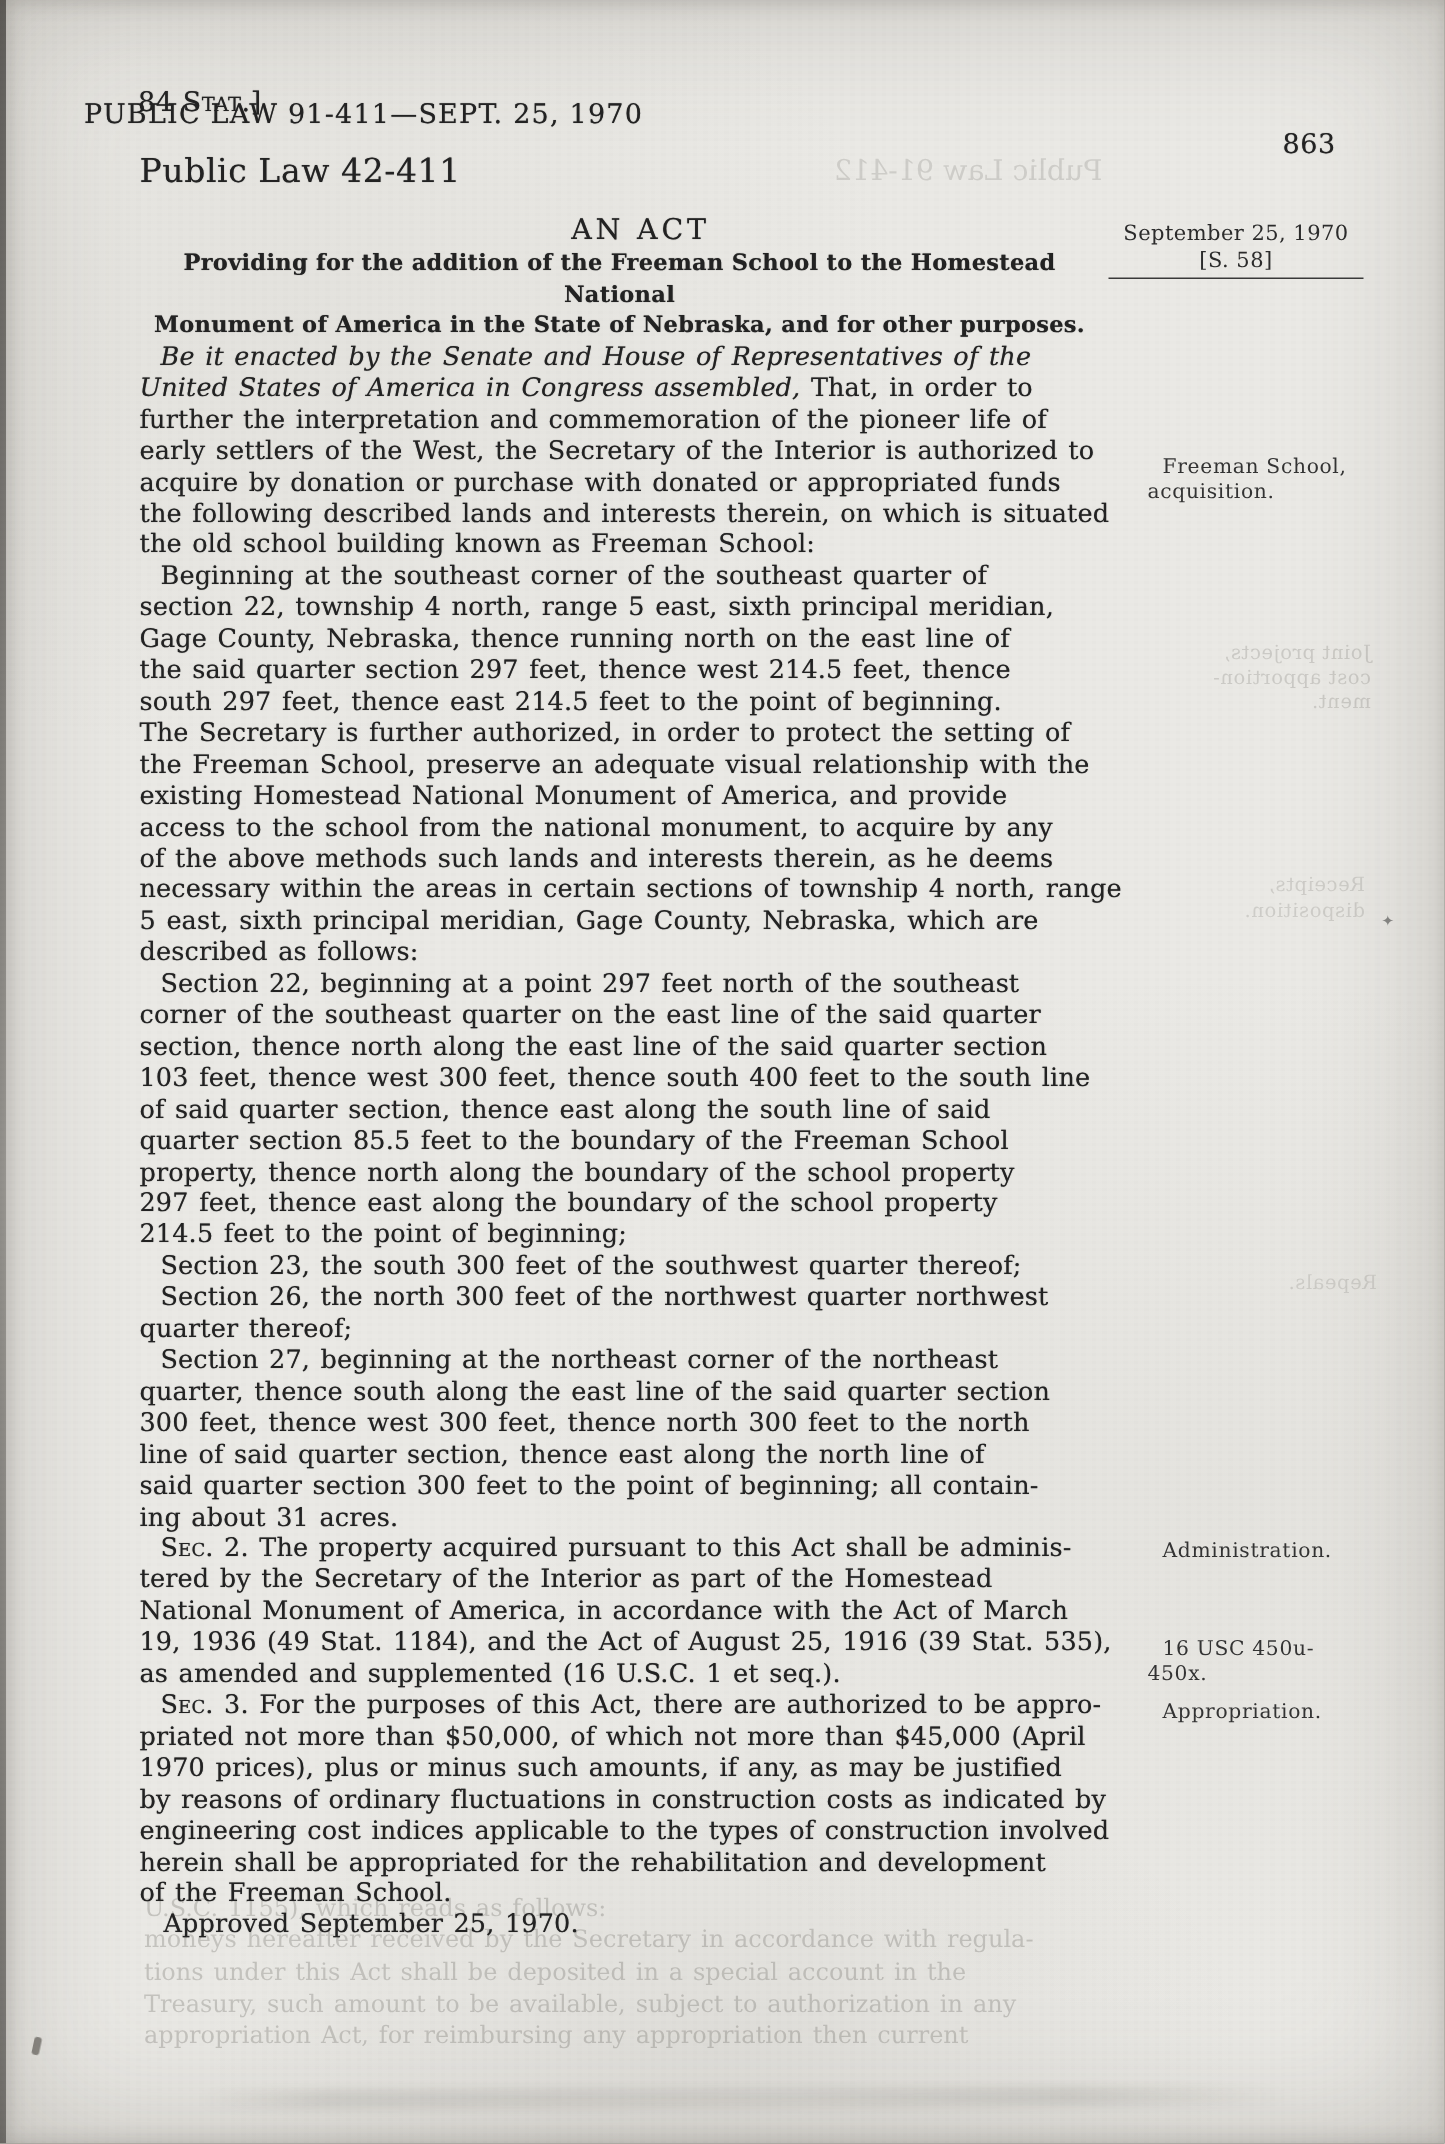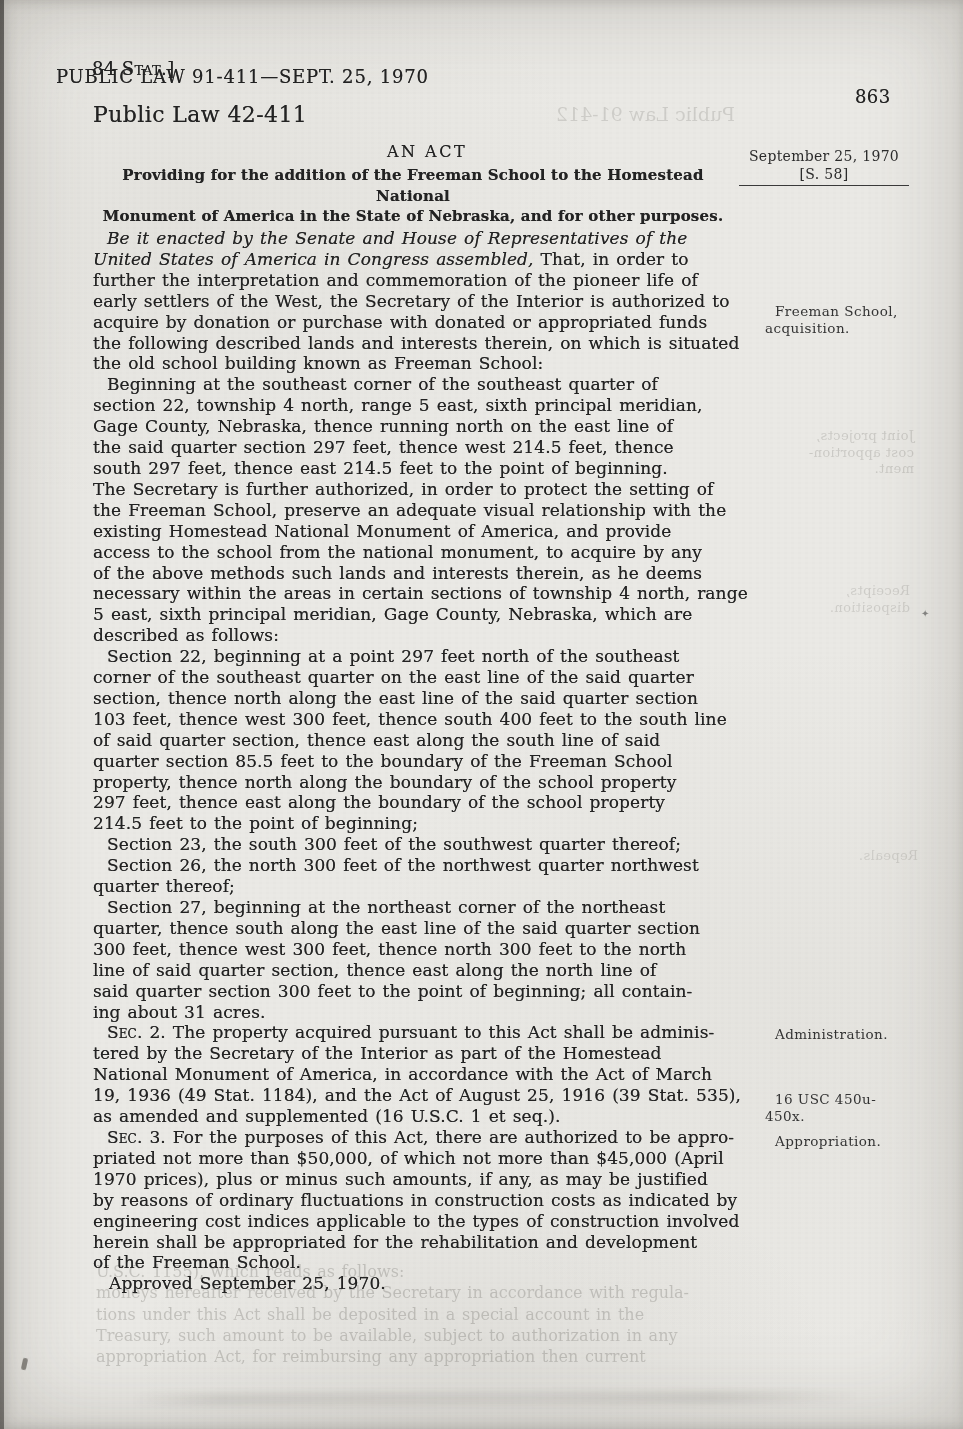--- a/index.html
+++ b/index.html
@@ -27,21 +27,21 @@
   .lines{white-space:pre-line;}
   .ink{text-shadow:0 0 .6px rgba(35,35,35,.65);}
 
   
   .hdr{font-size:18px;letter-spacing:.4px;}
   .sc{font-variant:small-caps;}
   .stat-label{left:92px;top:58px;}
   .running-head{left:56px;top:66px;width:740px;text-align:left;letter-spacing:.8px;}
   .page-number{left:855px;top:58px;width:52px;margin-top:28px;}
   .law-title{left:93px;top:102px;font-size:22px;letter-spacing:.4px;}
-  .act-heading{left:93px;top:142px;width:668px;text-align:center;font-size:16px;letter-spacing:2.5px;}
+  .act-heading{left:93px;top:142px;width:668px;text-align:center;font-size:19px;letter-spacing:2.5px;}
   .dateblock{left:739px;top:147px;width:170px;text-align:center;font-size:14px;line-height:18px;letter-spacing:.3px;color:#2c2c2c;}
   .date-rule{border-bottom:1.6px solid #3a3a3a;margin-top:2px;}
   .headnote{left:93px;top:165px;width:640px;text-align:center;font-weight:bold;font-size:15px;line-height:20.5px;letter-spacing:.2px;}
 
   
   .bodycol{left:93px;top:228px;width:668px;font-size:17px;line-height:20.9px;word-spacing:1.5px;letter-spacing:.1px;}
   .bodycol p{margin:0;}
   .p-indent{text-indent:14px;}
   .p-flush{text-indent:0;}
   .blockq{margin-left:19px;text-indent:14px;}

